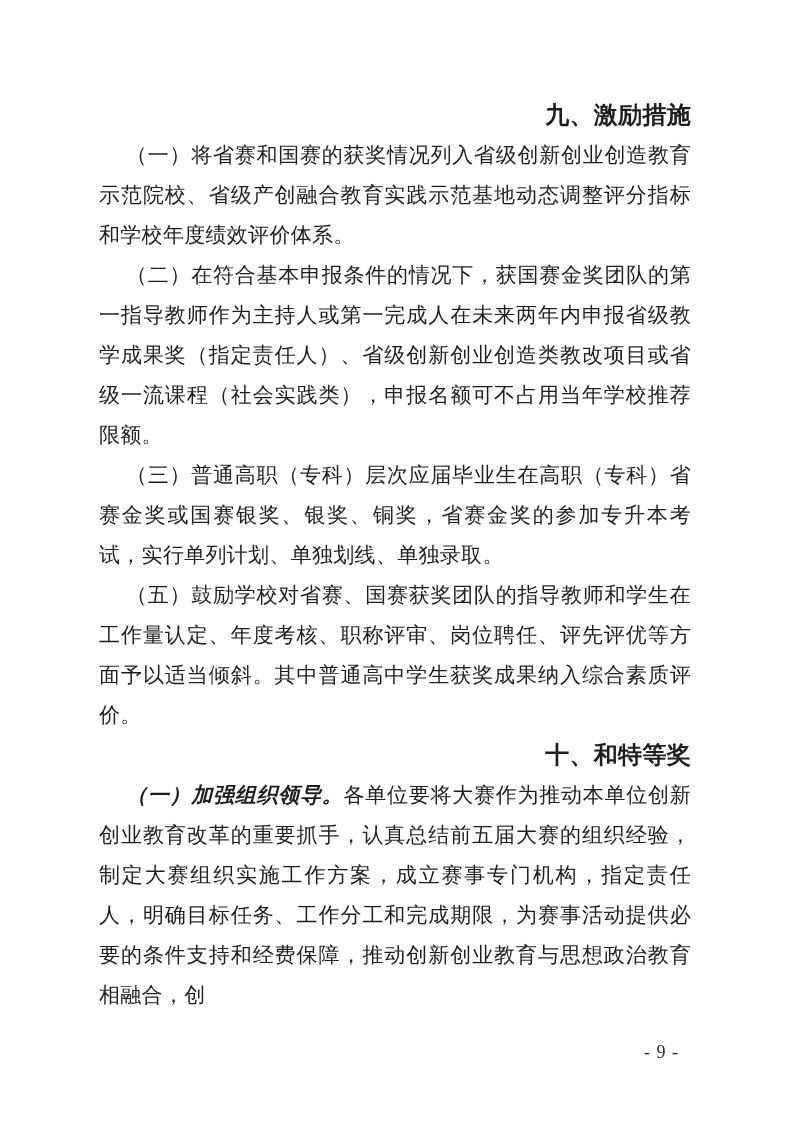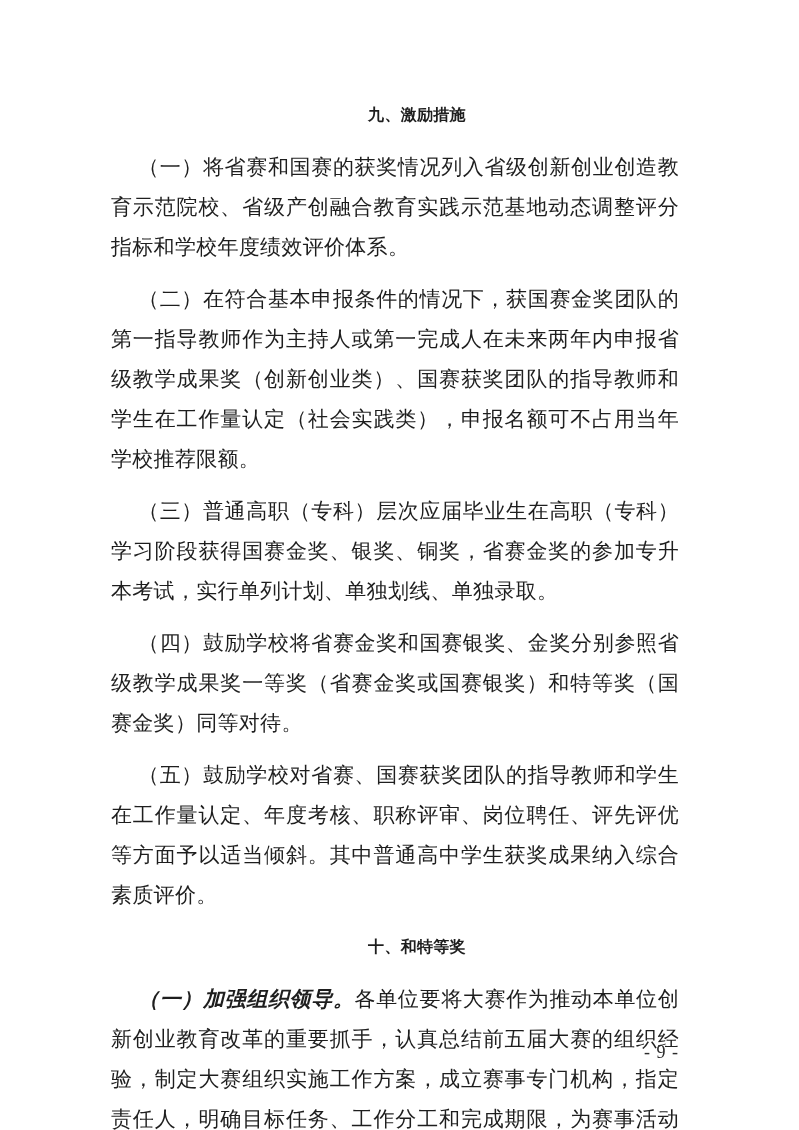--- a/index.html
+++ b/index.html
@@ -23,28 +23,28 @@
     top: 95px;
     width: 592px;
     font-size: 21px;
     line-height: 40px;
     text-align: justify;
     text-justify: inter-character;
     letter-spacing: 0.3px;
   }
   .doc-body h2 {
     margin: 0;
-    font-size: 16px;
+    font-size: 24px;
     line-height: 40px;
     font-weight: bold;
     text-indent: 44px;
-    text-align: center;
+    text-align: right;
   }
   .doc-body p {
-    margin: 12px;
+    margin: 0;
     text-indent: 27px;
   }
   .para-lead {
     font-weight: bold;
     font-style: italic;
   }
   .page-number {
     position: absolute;
     left: 644px;
     top: 1040px;
@@ -58,25 +58,24 @@
 <body>
 
 <div class="page">
 
   <div class="doc-body">
 
     <h2>九、激励措施</h2>
 
     <p>（一）将省赛和国赛的获奖情况列入省级创新创业创造教育示范院校、省级产创融合教育实践示范基地动态调整评分指标和学校年度绩效评价体系。</p>
 
-    <p>（二）在符合基本申报条件的情况下，获国赛金奖团队的第一指导教师作为主持人或第一完成人在未来两年内申报省级教学成果奖（创新创业类）、国赛获奖团队的指导教师和学生在工作量认定（社会实践类），申报名额可不占用当年学校推荐限额。</p>
+    <p>（二）在符合基本申报条件的情况下，获国赛金奖团队的第一指导教师作为主持人或第一完成人在未来两年内申报省级教学成果奖（指定责任人）、省级创新创业创造类教改项目或省级一流课程（社会实践类），申报名额可不占用当年学校推荐限额。</p>
 
-    <p>（三）普通高职（专科）层次应届毕业生在高职（专科）学习阶段获得国赛金奖、银奖、铜奖，省赛金奖的参加专升本考试，实行单列计划、单独划线、单独录取。</p>
+    <p>（三）普通高职（专科）层次应届毕业生在高职（专科）省赛金奖或国赛银奖、银奖、铜奖，省赛金奖的参加专升本考试，实行单列计划、单独划线、单独录取。</p>
 
-    <p>（四）鼓励学校将省赛金奖和国赛银奖、金奖分别参照省级教学成果奖一等奖（省赛金奖或国赛银奖）和特等奖（国赛金奖）同等对待。</p>
 
     <p>（五）鼓励学校对省赛、国赛获奖团队的指导教师和学生在工作量认定、年度考核、职称评审、岗位聘任、评先评优等方面予以适当倾斜。其中普通高中学生获奖成果纳入综合素质评价。</p>
 
     <h2>十、和特等奖</h2>
 
     <p><span class="para-lead">（一）加强组织领导。</span><span>各单位要将大赛作为推动本单位创新创业教育改革的重要抓手，认真总结前五届大赛的组织经验，制定大赛组织实施工作方案，成立赛事专门机构，指定责任人，明确目标任务、工作分工和完成期限，为赛事活动提供必要的条件支持和经费保障，推动创新创业教育与思想政治教育相融合，创</span></p>
 
   </div>
 
   <div class="page-number">- 9 -</div>

